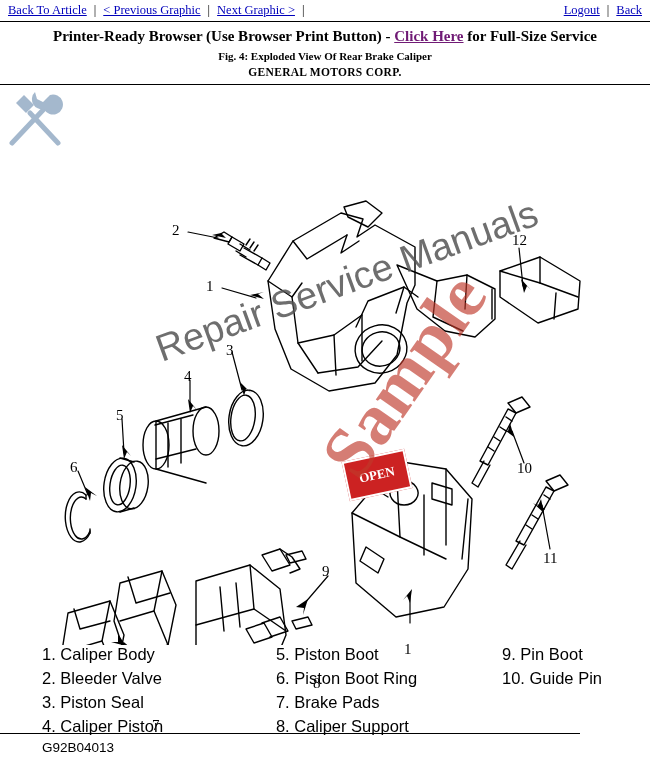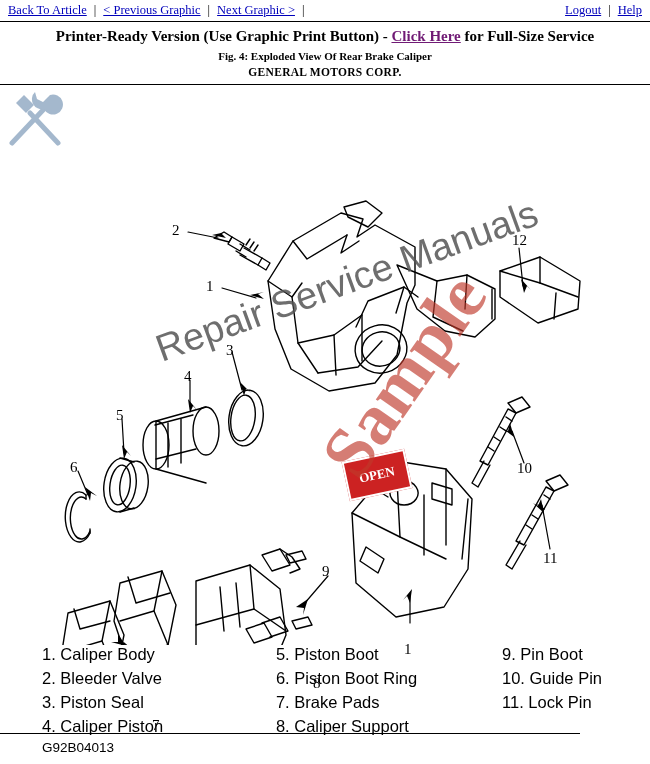--- a/index.html
+++ b/index.html
@@ -197,27 +197,27 @@
     <span class="navlink">Back To Article</span>
     <span class="sep">|</span>
     <span class="navlink">&lt; Previous Graphic</span>
     <span class="sep">|</span>
     <span class="navlink">Next Graphic &gt;</span>
     <span class="sep">|</span>
   </div>
   <div class="right">
     <span class="navlink">Logout</span>
     <span class="sep">|</span>
-    <span class="navlink">Help</span>
+    <span class="navlink">Back</span>
   </div>
 </div>
 
 <div class="headerblock">
   <div class="printer-line">
-    <span>Printer-Ready Version (Use Graphic Print Button) - </span><span class="inline-link">Click Here</span><span> for Full-Size Service</span>
+    <span>Printer-Ready Browser (Use Browser Print Button) - </span><span class="inline-link">Click Here</span><span> for Full-Size Service</span>
   </div>
   <div class="figline">Fig. 4: Exploded View Of Rear Brake Caliper</div>
   <div class="corpline">GENERAL MOTORS CORP.</div>
 </div>
 
 <div class="drawing">
 
   <svg width="650" height="560" viewBox="0 0 650 560">
     <g fill="none" stroke="#000" stroke-width="1.4" stroke-linejoin="round" stroke-linecap="round">
 
@@ -425,19 +425,18 @@
   </div>
   <div class="col c2">
     <div class="item">5. Piston Boot</div>
     <div class="item">6. Piston Boot Ring</div>
     <div class="item">7. Brake Pads</div>
     <div class="item">8. Caliper Support</div>
   </div>
   <div class="col c3">
     <div class="item">9. Pin Boot</div>
     <div class="item">10. Guide Pin</div>
-    <div class="item">11. Lock Pin</div>
   </div>
 </div>
 
 <div class="footer">
   <span>G92B04013</span>
 </div>
 
 </body></html>

